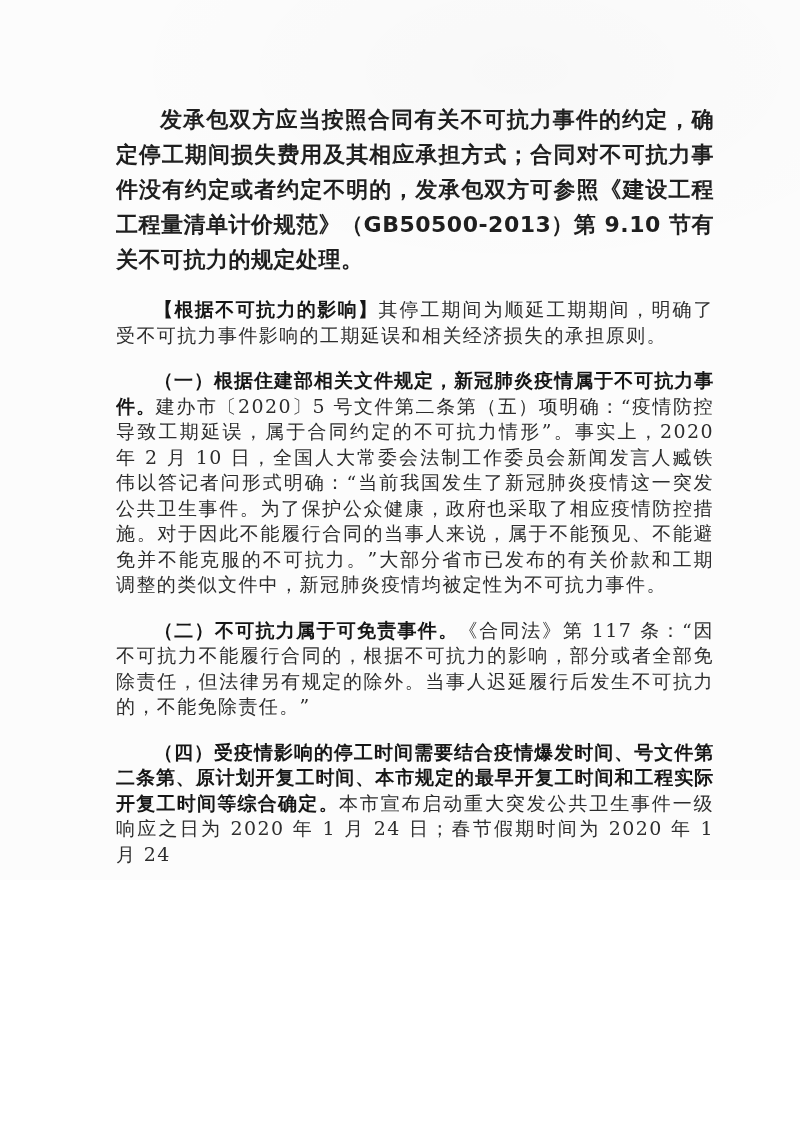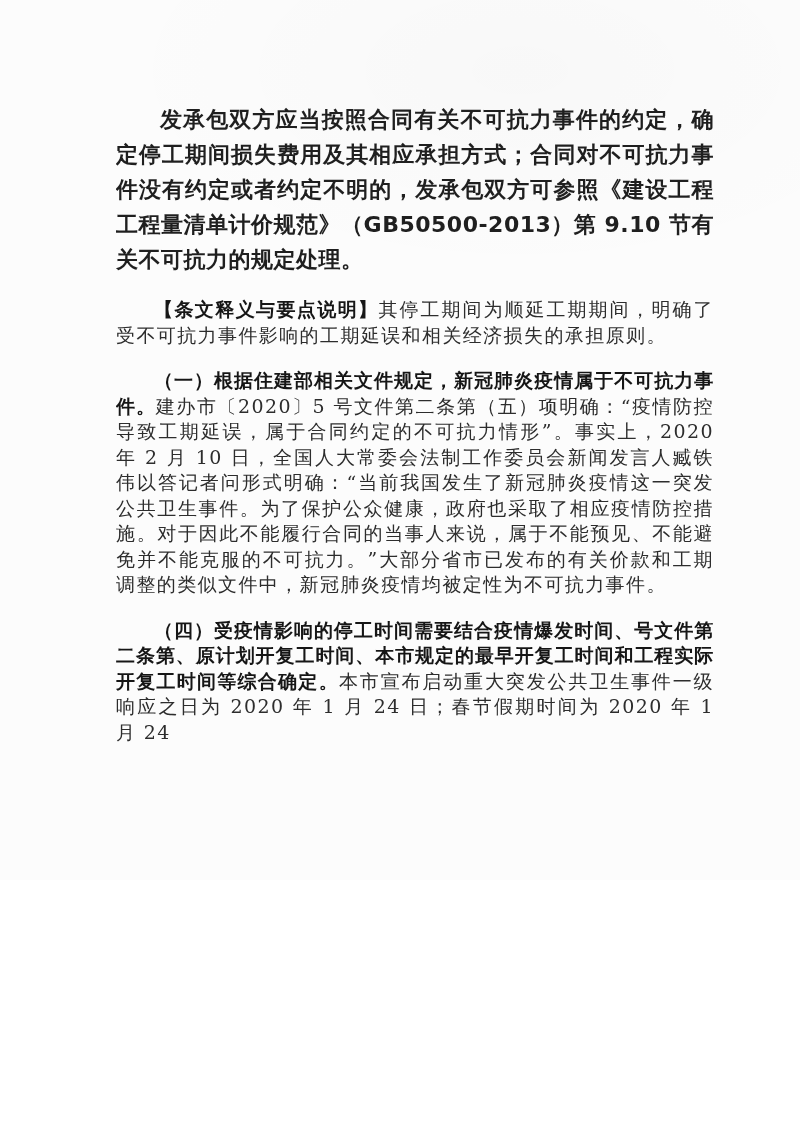--- a/index.html
+++ b/index.html
@@ -100,24 +100,25 @@
 </style>
 </head>
 <body>
 
 <div class="page">
 
   <div class="content">
 
     <p class="para opening-para"><span></span><span>发承包双方应当按照合同有关不可抗力事件的约定，确定停工期间损失费用及其相应承担方式；合同对不可抗力事件没有约定或者约定不明的，发承包双方可参照《建设工程工程量清单计价规范》（GB50500-2013）第 9.10 节有关不可抗力的规定处理。</span></p>
 
-    <p class="para body-para"><span class="lead">【条文释义与要点说明】</span><span>其停工期间为顺延工期期间，明确了受不可抗力事件影响的工期延误和相关经济损失的承担原则。</span></p>
+    <p class="para body-para"><span class="lead">【根据不可抗力的影响】</span><span>其停工期间为顺延工期期间，明确了受不可抗力事件影响的工期延误和相关经济损失的承担原则。</span></p>
 
     <p class="para body-para"><span class="lead">（一）根据住建部相关文件规定，新冠肺炎疫情属于不可抗力事件。</span><span>建办市〔2020〕5 号文件第二条第（五）项明确：“疫情防控导致工期延误，属于合同约定的不可抗力情形”。事实上，2020 年 2 月 10 日，全国人大常委会法制工作委员会新闻发言人臧铁伟以答记者问形式明确：“当前我国发生了新冠肺炎疫情这一突发公共卫生事件。为了保护公众健康，政府也采取了相应疫情防控措施。对于因此不能履行合同的当事人来说，属于不能预见、不能避免并不能克服的不可抗力。”大部分省市已发布的有关价款和工期调整的类似文件中，新冠肺炎疫情均被定性为不可抗力事件。</span></p>
 
+    <p class="para body-para"><span class="lead">（二）不可抗力属于可免责事件。</span><span>《合同法》第 117 条：“因不可抗力不能履行合同的，根据不可抗力的影响，部分或者全部免除责任，但法律另有规定的除外。当事人迟延履行后发生不可抗力的，不能免除责任。”</span></p>
 
 
     <p class="para body-para"><span class="lead">（四）受疫情影响的停工时间需要结合疫情爆发时间、号文件第二条第、原计划开复工时间、本市规定的最早开复工时间和工程实际开复工时间等综合确定。</span><span>本市宣布启动重大突发公共卫生事件一级响应之日为 2020 年 1 月 24 日；春节假期时间为 2020 年 1 月 24</span></p>
 
   </div>
 
   <div class="page-number">6 / 26</div>
 
   <div class="scan-band"></div>
 

